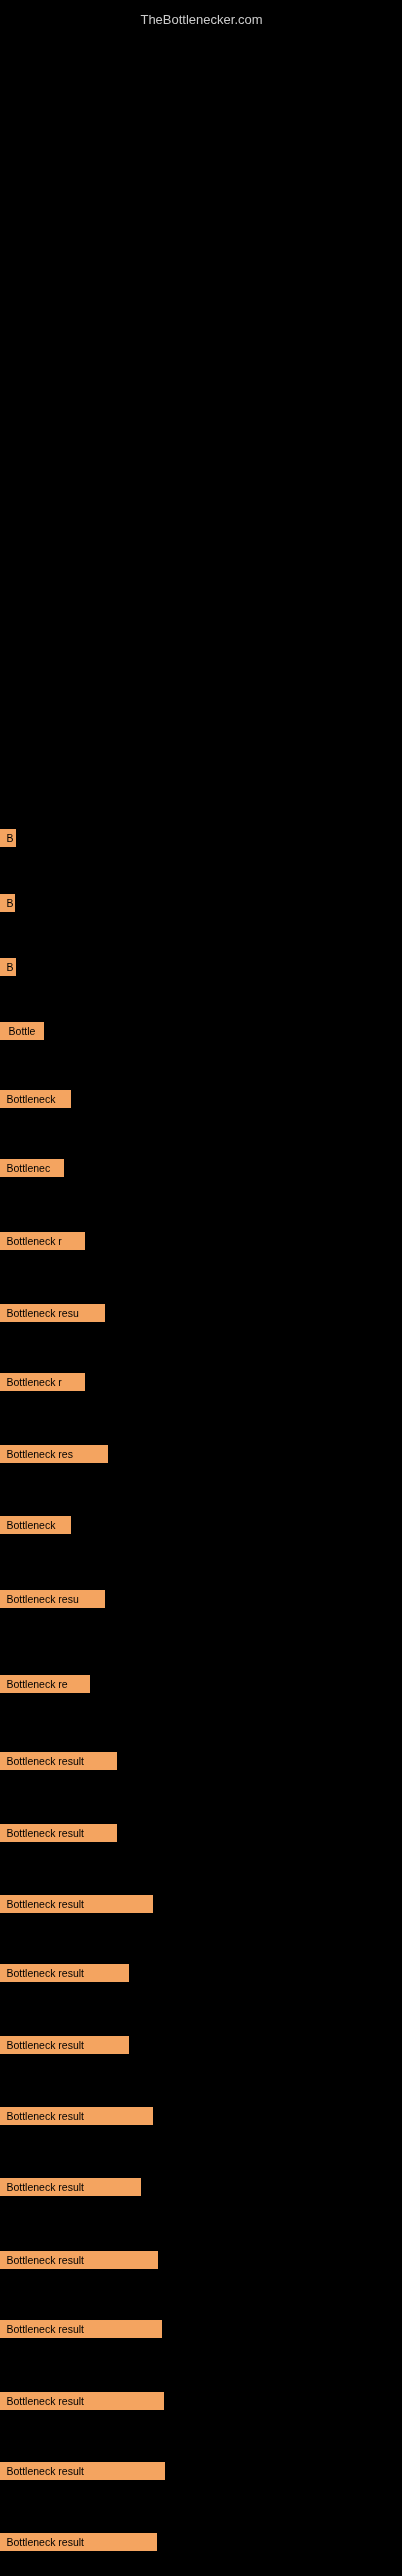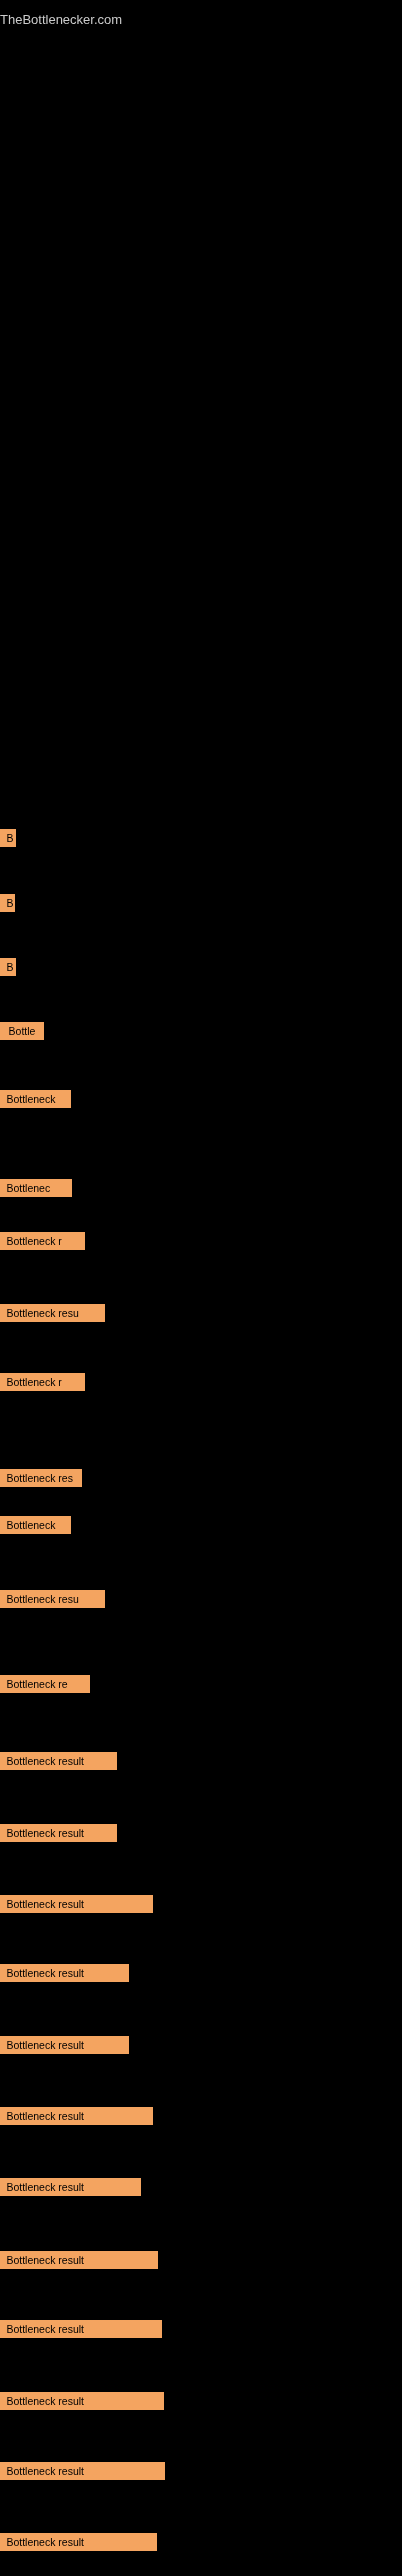--- a/index.html
+++ b/index.html
@@ -8,20 +8,21 @@
       box-sizing: border-box;
     }
     body {
       background-color: #000000;
       width: 403px;
       min-height: 2576px;
       font-family: Arial, sans-serif;
       position: relative;
     }
     .site-title {
+      text-align: center;
       color: #cccccc;
       font-size: 13px;
       padding: 8px 0 4px 0;
       position: absolute;
       top: 4px;
       width: 100%;
     }
     .result-item {
       position: absolute;
       left: 0;
@@ -38,25 +39,25 @@
 <body>
 
 <span class="site-title">TheBottlenecker.com</span>
 
 <div id="results-container">
     <div class="result-item" style="top: 829px; width: 16px;">B</div>
     <div class="result-item" style="top: 894px; width: 14.5px;">B</div>
     <div class="result-item" style="top: 958px; width: 16px;">B</div>
     <div class="result-item" style="top: 1022px; width: 44px; text-align: center;">Bottle</div>
     <div class="result-item" style="top: 1090px; width: 71px;">Bottleneck</div>
-    <div class="result-item" style="top: 1159px; width: 72px; margin-top: 20px;">Bottlenec</div>
+    <div class="result-item" style="top: 1159px; width: 64px;">Bottlenec</div>
     <div class="result-item" style="top: 1232px; width: 85px;">Bottleneck r</div>
     <div class="result-item" style="top: 1304px; width: 105px;">Bottleneck resu</div>
     <div class="result-item" style="top: 1373px; width: 85px;">Bottleneck r</div>
-    <div class="result-item" style="top: 1445px; width: 82px; margin-top: 24px;">Bottleneck res</div>
+    <div class="result-item" style="top: 1445px; width: 108px;">Bottleneck res</div>
     <div class="result-item" style="top: 1516px; width: 71px;">Bottleneck</div>
     <div class="result-item" style="top: 1590px; width: 105px;">Bottleneck resu</div>
     <div class="result-item" style="top: 1675px; width: 90px;">Bottleneck re</div>
     <div class="result-item" style="top: 1752px; width: 117px;">Bottleneck result</div>
     <div class="result-item" style="top: 1824px; width: 117px;">Bottleneck result</div>
     <div class="result-item" style="top: 1895px; width: 153px;">Bottleneck result</div>
     <div class="result-item" style="top: 1964px; width: 129px;">Bottleneck result</div>
     <div class="result-item" style="top: 2036px; width: 129px;">Bottleneck result</div>
     <div class="result-item" style="top: 2107px; width: 153px;">Bottleneck result</div>
     <div class="result-item" style="top: 2178px; width: 141px;">Bottleneck result</div>

